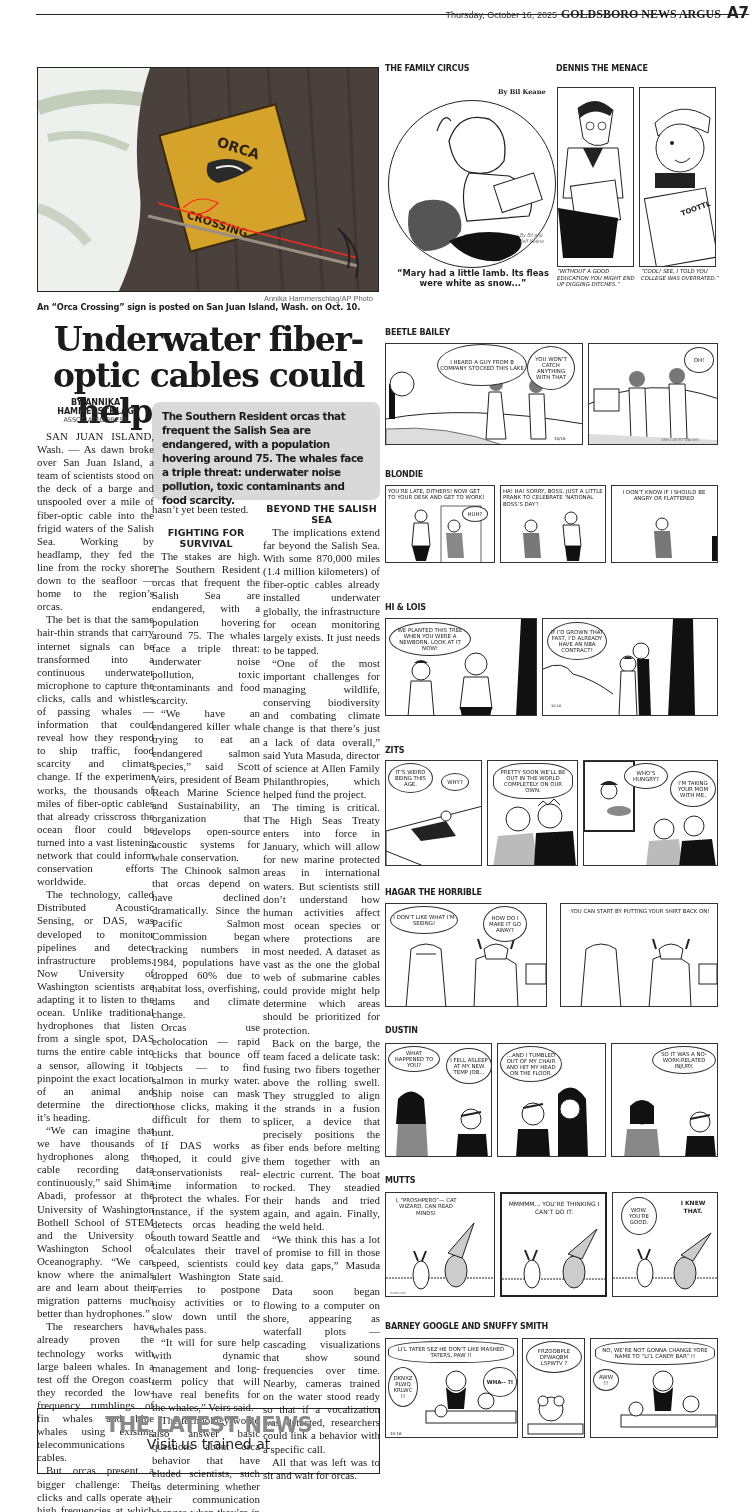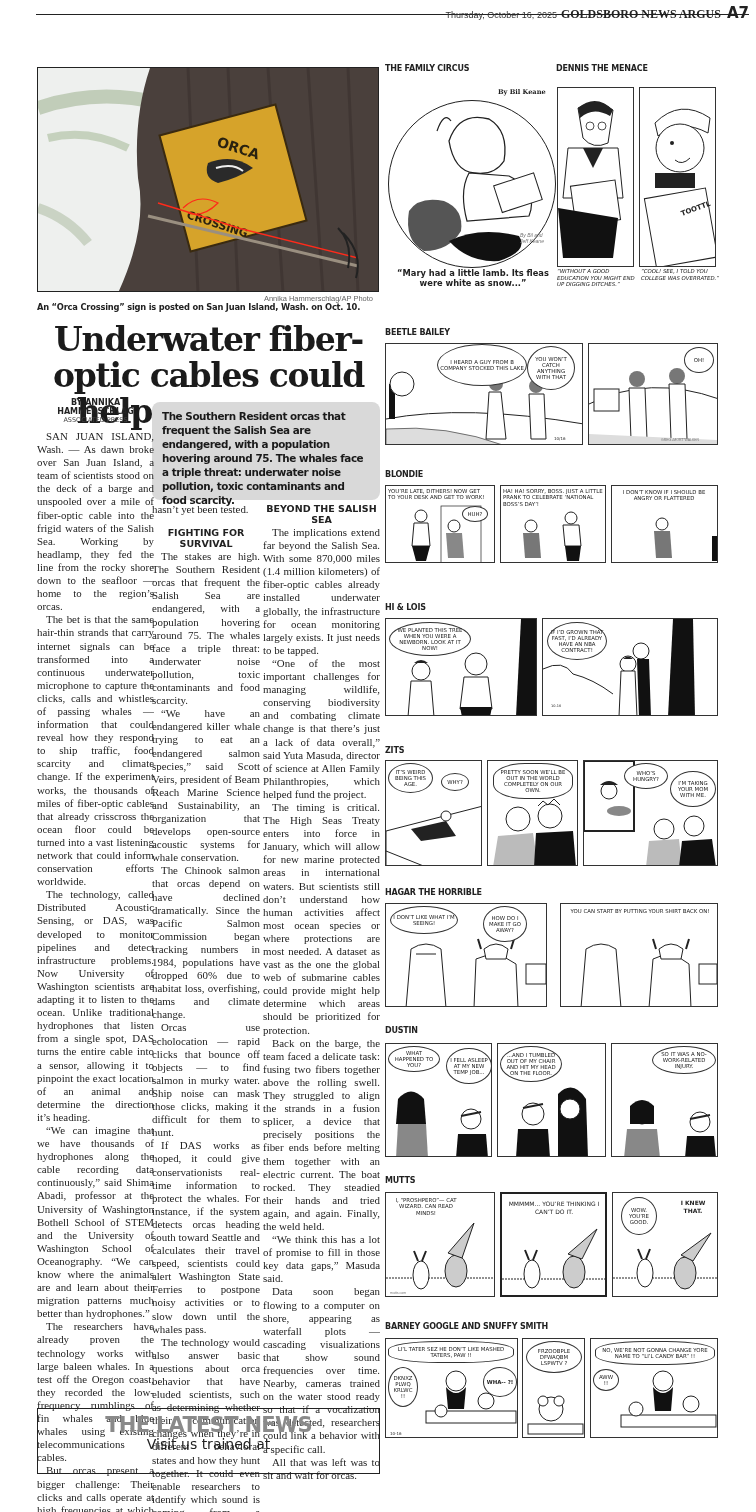--- a/index.html
+++ b/index.html
@@ -105,20 +105,21 @@
 </div>
 
 <div class="col c2">
   <p class="first">hasn’t yet been tested.</p>
   <h4 style="margin-top:11px">FIGHTING FOR SURVIVAL</h4>
   <p>The stakes are high. The Southern Resident orcas that frequent the Salish Sea are endangered, with a population hovering around 75. The whales face a triple threat: underwater noise pollution, toxic contaminants and food scarcity.</p>
   <p>“We have an endangered killer whale trying to eat an endangered salmon species,” said Scott Veirs, president of Beam Reach Marine Science and Sustainability, an organization that develops open-source acoustic systems for whale conservation.</p>
   <p>The Chinook salmon that orcas depend on have declined dramatically. Since the Pacific Salmon Commission began tracking numbers in 1984, populations have dropped 60% due to habitat loss, overfishing, dams and climate change.</p>
   <p>Orcas use echolocation — rapid clicks that bounce off objects — to find salmon in murky water. Ship noise can mask those clicks, making it difficult for them to hunt.</p>
   <p>If DAS works as hoped, it could give conservationists real-time information to protect the whales. For instance, if the system detects orcas heading south toward Seattle and calculates their travel speed, scientists could alert Washington State Ferries to postpone noisy activities or to slow down until the whales pass.</p>
+  <p>“It will for sure help with dynamic management and long-term policy that will have real benefits for the whales,” Veirs said.</p>
   <p>The technology would also answer basic questions about orca behavior that have eluded scientists, such as determining whether their communication changes when they’re in different behavioral states and how they hunt together. It could even enable researchers to identify which sound is coming from a particular whale — a kind of voice recognition for orcas.</p>
 </div>
 
 <div class="col c3">
   <h4 style="margin-top:0">BEYOND THE SALISH SEA</h4>
   <p>The implications extend far beyond the Salish Sea. With some 870,000 miles (1.4 million kilometers) of fiber-optic cables already installed underwater globally, the infrastructure for ocean monitoring largely exists. It just needs to be tapped.</p>
   <p>“One of the most important challenges for managing wildlife, conserving biodiversity and combating climate change is that there’s just a lack of data overall,” said Yuta Masuda, director of science at Allen Family Philanthropies, which helped fund the project.</p>
   <p>The timing is critical. The High Seas Treaty enters into force in January, which will allow for new marine protected areas in international waters. But scientists still don’t understand how human activities affect most ocean species or where protections are most needed. A dataset as vast as the one the global web of submarine cables could provide might help determine which areas should be prioritized for protection.</p>
   <p>Back on the barge, the team faced a delicate task: fusing two fibers together above the rolling swell. They struggled to align the strands in a fusion splicer, a device that precisely positions the fiber ends before melting them together with an electric current. The boat rocked. They steadied their hands and tried again, and again. Finally, the weld held.</p>
   <p>“We think this has a lot of promise to fill in those key data gaps,” Masuda said.</p>

